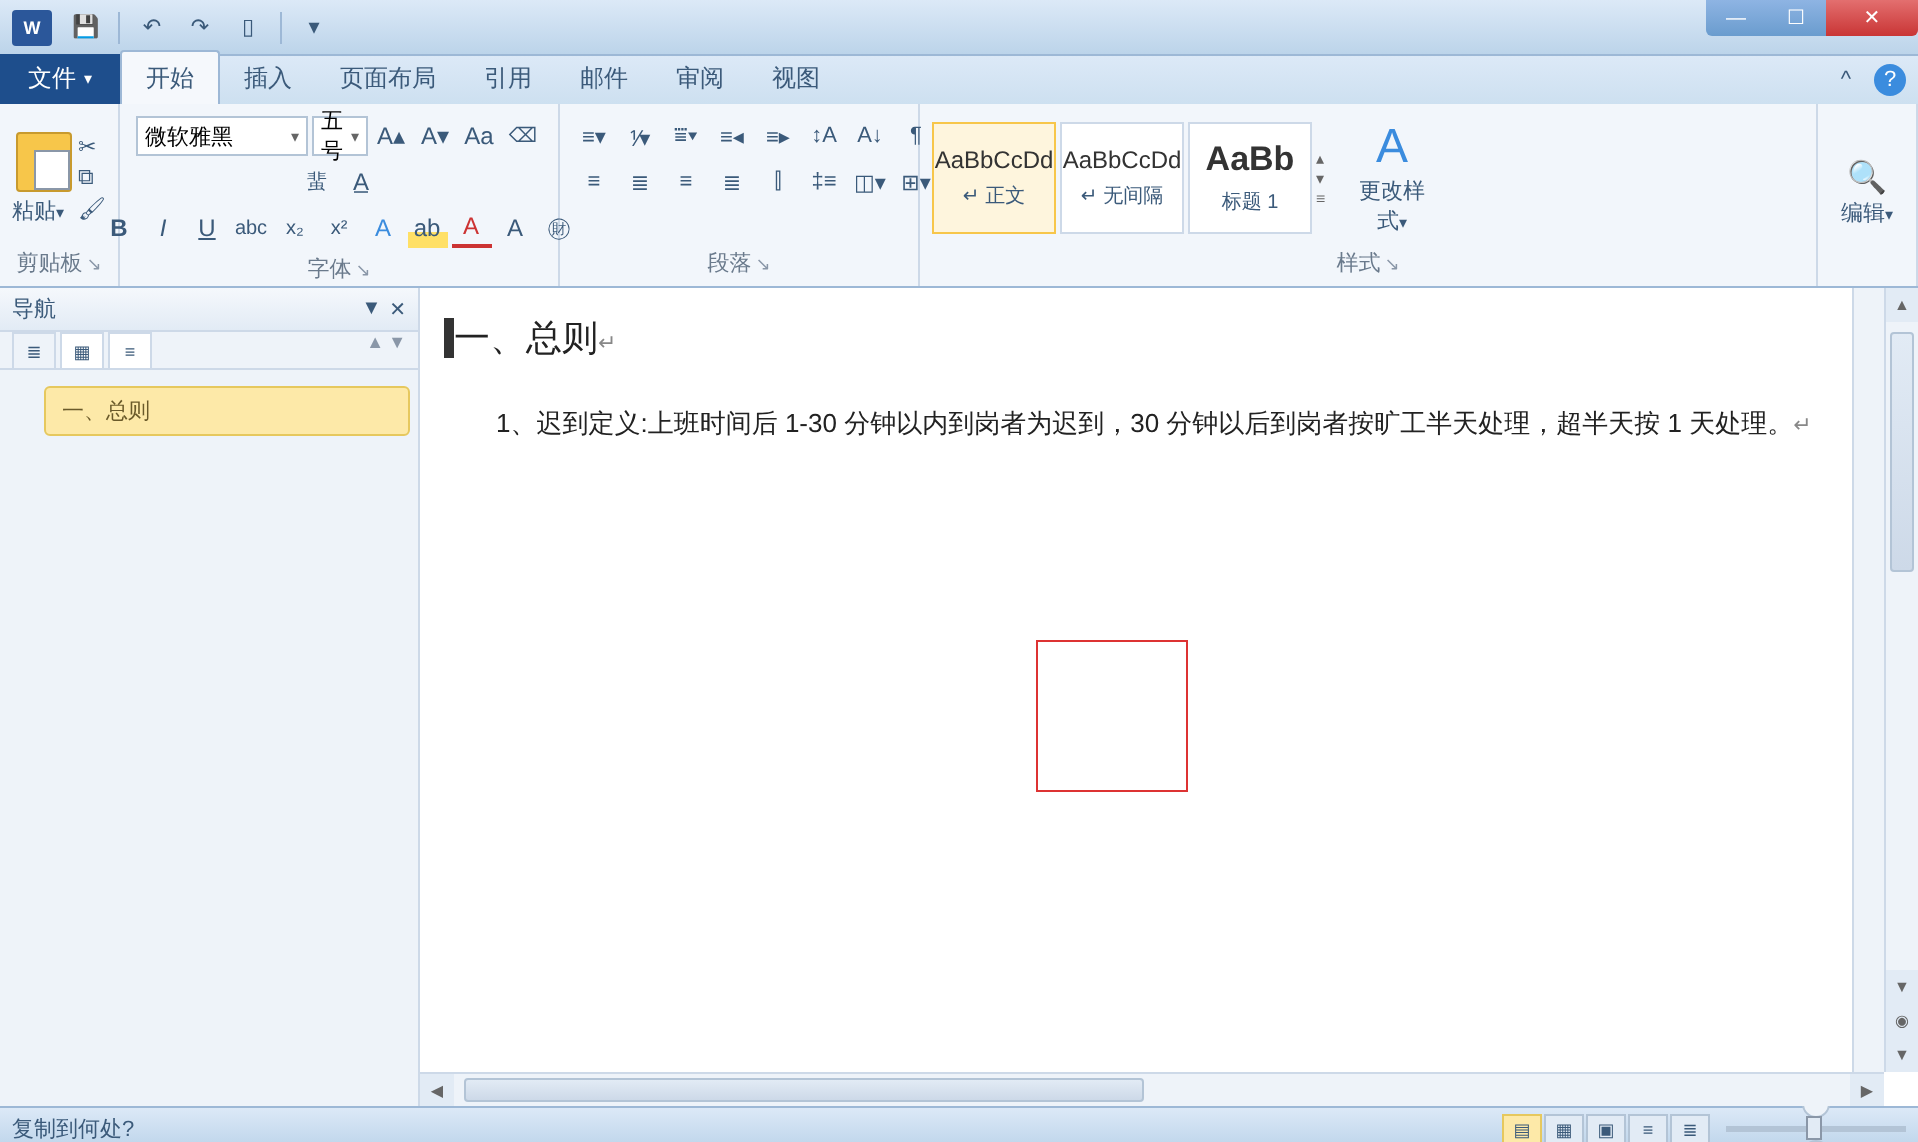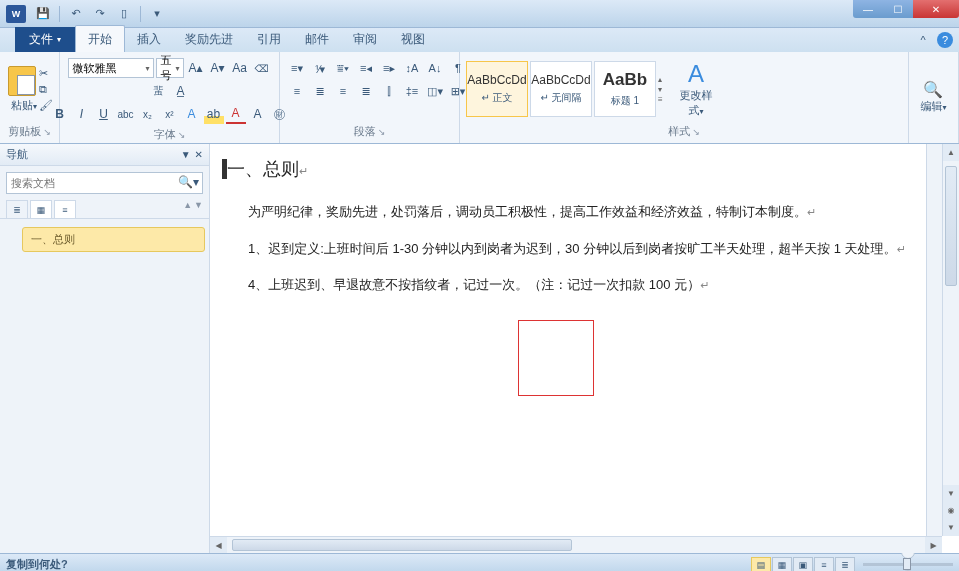--- a/index.html
+++ b/index.html
@@ -12,37 +12,37 @@
 .titlebar .qat-btn { width: 22px; height: 20px; display: flex; align-items: center; justify-content: center; font-size: 11px; color: #3b5a7a; border-radius: 2px; }
 .titlebar .sep { width: 1px; height: 16px; background: #9db8d6; margin: 0 3px; }
 .titlebar .title-text { position: absolute; left: 50%; transform: translateX(-50%); font-size: 12px; color: #3b5a7a; white-space: nowrap; }
 .titlebar .win-controls { position: absolute; right: 0; top: 0; display: flex; }
 .titlebar .win-btn { width: 30px; height: 18px; display: flex; align-items: center; justify-content: center; font-size: 10px; color: #fff; }
 .titlebar .win-min { background: linear-gradient(#8eb4e3, #6a9cce); border-radius: 0 0 0 3px; }
 .titlebar .win-max { background: linear-gradient(#8eb4e3, #6a9cce); }
 .titlebar .win-close { background: linear-gradient(#e36f6f, #c93535); border-radius: 0 0 3px 0; width: 46px; }
 
 
-.tabs { height: 24px; background: linear-gradient(#dce9f7, #cde0f0); display: flex; align-items: flex-end; padding-left: 15px; position: relative; }
+.tabs { height: 24px; background: linear-gradient(#dce9f7, #cde0f0); display: flex; align-items: flex-end; padding-left: 0; position: relative; }
 .tab-file { background: #1e4e8c; color: #fff; font-size: 12px; padding: 4px 14px; display: flex; align-items: center; gap: 4px; }
 .tab { font-size: 12px; color: #3b5a7a; padding: 5px 12px 4px; cursor: pointer; }
 .tab.active { background: #f5f8fc; border: 1px solid #9db8d6; border-bottom: none; border-radius: 2px 2px 0 0; }
 .tabs .help { position: absolute; right: 6px; top: 4px; display: flex; gap: 6px; font-size: 11px; color: #3b5a7a; }
 .tabs .help span { width: 16px; height: 16px; display: flex; align-items: center; justify-content: center; border-radius: 50%; }
 .tabs .help .q { background: #3b8cde; color: #fff; }
 
 
 .ribbon { height: 92px; background: #f2f6fb; border-bottom: 1px solid #9db8d6; display: flex; }
 .group { border-right: 1px solid #cdd9e8; padding: 2px 6px; display: flex; flex-direction: column; justify-content: space-between; }
 .group-label { font-size: 11px; color: #6a7a8c; text-align: center; padding-bottom: 2px; display: flex; align-items: center; justify-content: center; gap: 2px; }
 .group-label .launcher { font-size: 9px; color: #8a97a8; }
 .group-body { flex: 1; display: flex; align-items: center; }
 
 .clipboard { width: 60px; }
-.clipboard .paste-big { width: 40px; text-align: right; font-size: 11px; color: #3b5a7a; }
+.clipboard .paste-big { width: 40px; text-align: left; font-size: 11px; color: #3b5a7a; }
 .clipboard .paste-big .pic { width: 28px; height: 30px; background: #f7c64a; border: 1px solid #c89a2e; margin: 0 auto 2px; border-radius: 2px; position: relative; }
 .clipboard .paste-big .pic::after { content: ""; position: absolute; width: 16px; height: 18px; background: #fff; border: 1px solid #8a97a8; left: 8px; top: 8px; }
 .clipboard .side-btns { display: flex; flex-direction: column; gap: 3px; margin-left: 2px; font-size: 11px; color: #3b5a7a; }
 
 .font-group { width: 220px; }
 .font-row { display: flex; align-items: center; gap: 2px; margin-bottom: 3px; }
 .font-row .combo { border: 1px solid #b3c4d6; background: #fff; font-size: 11px; height: 20px; display: flex; align-items: center; padding: 0 4px; position: relative; }
 .font-row .combo::after { content: "▾"; position: absolute; right: 3px; font-size: 8px; color: #666; }
 .font-name { width: 86px; }
 .font-size { width: 28px; }
@@ -95,21 +95,21 @@
 .scroll-h .lft { left: 0; } .scroll-h .rgt { right: 0; }
 
 .doc { position: absolute; left: 0; right: 33px; top: 0; bottom: 17px; overflow: hidden; padding: 0 12px; font-size: 13px; color: #222; line-height: 2.8; font-family: SimSun, "宋体", serif; }
 .doc .heading { font-size: 18px; font-weight: normal; }
 .doc .para { text-indent: 2em; }
 .doc .pm { color: #888; font-size: 11px; }
 .redbox { position: absolute; border: 1.5px solid #d33; width: 76px; height: 76px; left: 308px; top: 176px; pointer-events: none; }
 
 
 .statusbar { height: 22px; background: linear-gradient(#dce9f7,#bcd4ea); border-top: 1px solid #9db8d6; display: flex; align-items: center; font-size: 11px; color: #3b5a7a; padding: 0 6px; }
-.statusbar .left { flex: 1; font-weight: bold; }
+.statusbar .left { flex: 1; }
 .statusbar .views { display: flex; gap: 1px; margin-right: 8px; }
 .statusbar .views .v { width: 20px; height: 16px; border: 1px solid #b3c4d6; background: #e2ebf5; display: flex; align-items: center; justify-content: center; font-size: 9px; }
 .statusbar .views .v.active { background: #fde9a8; border-color: #e6c85e; }
 .statusbar .zoom { display: flex; align-items: center; gap: 4px; flex-direction: column; }
 .statusbar .slider { width: 90px; height: 3px; background: #b3c4d6; position: relative; }
 .statusbar .slider .knob { position: absolute; width: 8px; height: 12px; background: #e2ebf5; border: 1px solid #8a97a8; top: -5px; left: 40px; }
 .statusbar .zbtn { width: 14px; height: 14px; border: 1px solid #b3c4d6; border-radius: 50%; display: flex; align-items: center; justify-content: center; font-size: 9px; background: #eef3f9; }
 </style>
 </head>
 <body>
@@ -132,21 +132,21 @@
   </div>
 </div>
 
 <div class="tabs">
   <div class="tab-file">
       <span>文件</span> 
       <span style="font-size:8px">▾</span>
     </div>
   <div class="tab active">开始</div>
   <div class="tab">插入</div>
-  <div class="tab">奖励先进</div>
+  <div class="tab">页面布局</div>
   <div class="tab">引用</div>
   <div class="tab">邮件</div>
   <div class="tab">审阅</div>
   <div class="tab">视图</div>
   <div class="help">
     <span>^</span>
     <span class="q">?</span>
   </div>
 </div>
 
@@ -283,44 +283,38 @@
 
 <div class="content">
   <div class="nav-pane">
     <div class="nav-header">
       <span>导航</span>
       <span class="ctrls">
           <span>▼</span> 
           <span>✕</span>
         </span>
     </div>
-    <div class="nav-search">
-      <input placeholder="搜索文档" style="">
-      <span class="mag">🔍▾</span>
-    </div>
     <div class="nav-tabs">
       <div class="nav-tab active">≣</div>
       <div class="nav-tab">▦</div>
       <div class="nav-tab">≡</div>
       <div class="nav-arrows">
           <span>▲</span>
           <span>▼</span>
         </div>
     </div>
     <div class="nav-tree">
       <div class="tree-sub">一、总则</div>
     </div>
   </div>
 
   <div class="doc-wrap">
     <div class="doc">
       <div class="heading"><span style="background:#333;color:#333">.</span><span>一、总则</span><span class="pm">↵</span></div>
-      <div class="para"><span>为严明纪律，奖励先进，处罚落后，调动员工积极性，提高工作效益和经济效益，特制订本制度。</span><span class="pm">↵</span></div>
       <div class="para"><span>1、迟到定义:上班时间后 1-30 分钟以内到岗者为迟到，30 分钟以后到岗者按旷工半天处理，超半天按 1 天处理。</span><span class="pm">↵</span></div>
-      <div class="para"><span>4、上班迟到、早退故意不按指纹者，记过一次。（注：记过一次扣款 100 元）</span><span class="pm">↵</span></div>
     </div>
     <div class="redbox"></div>
     <div class="ruler-right"></div>
     <div class="tiny-btn">▢</div>
     <div class="scroll-v">
       <div class="arrow up">▲</div>
       <div class="thumb"></div>
       <div class="arrow down">▼</div>
       <div class="arrow pgup">◉</div>
       <div class="arrow pgdn">▼</div>

